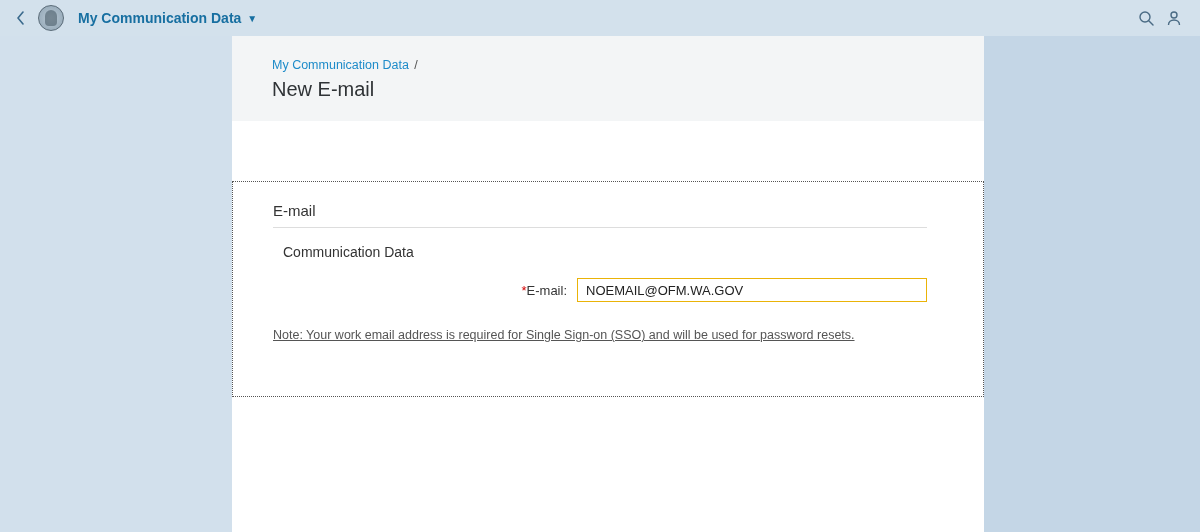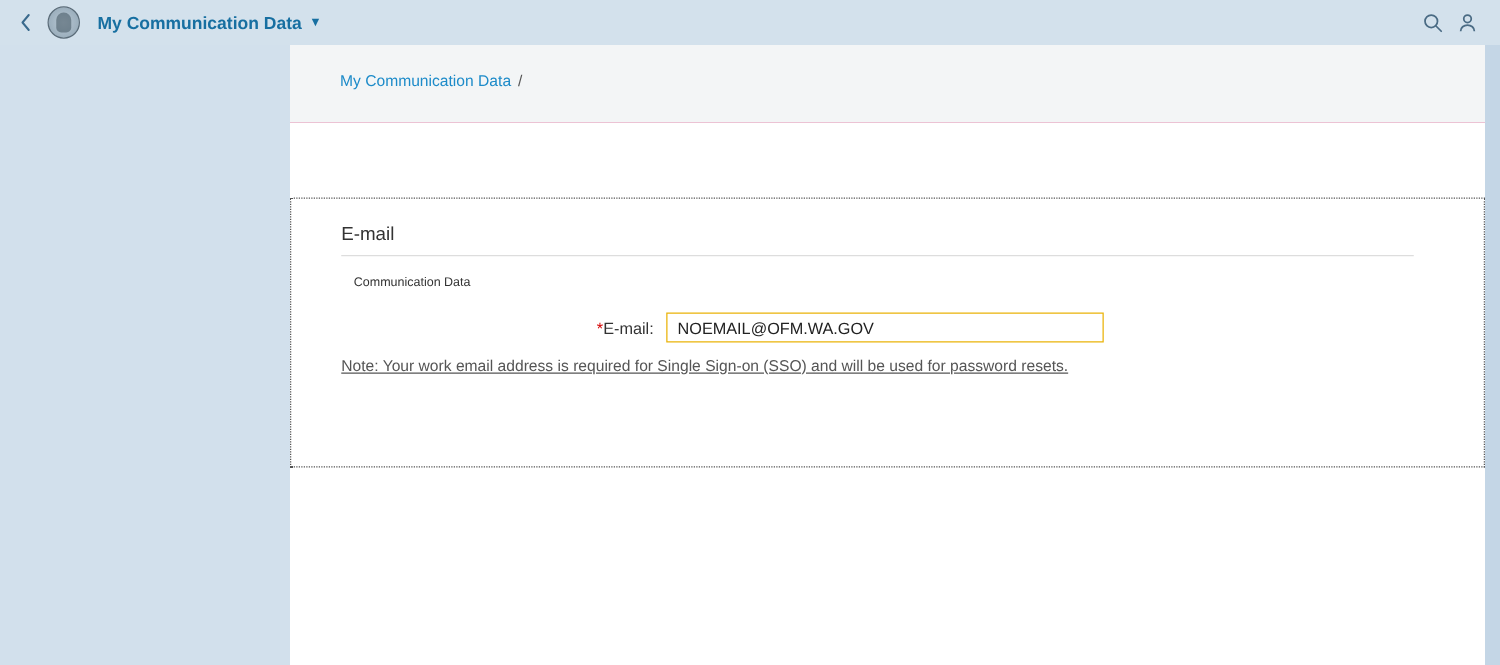--- a/index.html
+++ b/index.html
@@ -68,23 +68,23 @@
     width: 28px; height: 28px;
     display: flex; align-items: center; justify-content: center;
     color: #4a6b84;
     cursor: pointer;
   }
   .panel {
     position: absolute;
     z-index: 1;
     left: 232px;
     top: 36px;
-    width: 956px;
+    width: 752px;
     height: 496px;
-    background: #be185d;
+    background: #bef264;
     display: flex;
     flex-direction: column;
   }
   .panel-header {
     background: #f3f5f6;
     padding: 22px 40px 20px 40px;
   }
   .breadcrumb {
     font-size: 12.5px;
     margin-bottom: 6px;
@@ -115,29 +115,30 @@
     min-height: 216px;
   }
   .section-title {
     font-size: 15px;
     color: #333;
     padding-bottom: 8px;
     border-bottom: 1px solid #ddd;
     margin-bottom: 16px;
   }
   .subsection-title {
-    font-size: 10px;
+    font-size: 14px;
     color: #333;
     margin-left: 10px;
     margin-bottom: 18px;
   }
   .field-row {
     display: flex;
     align-items: center;
-    margin-bottom: 12px;
+    margin-bottom: 26px;
+    justify-content: flex-end;
   }
   .field-label {
     width: 260px;
     text-align: right;
     font-size: 13px;
     color: #333;
     padding-right: 10px;
   }
   .req { color: #d40000; }
   .field-input {
@@ -217,20 +218,21 @@
     </svg>
   </div>
 </div>
 
 <div class="panel">
   <div class="panel-header">
     <div class="breadcrumb">
       <a href="#">My Communication Data</a>
       <span class="slash">/</span>
     </div>
+    <h1 class="page-title">New E-mail</h1>
   </div>
 
   <div class="panel-body">
     <div class="form-box">
       <div class="section-title">E-mail</div>
       <div class="subsection-title">Communication Data</div>
       <div class="field-row">
         <div class="field-label">
           <span class="req">*</span><span>E-mail:</span>
         </div>

